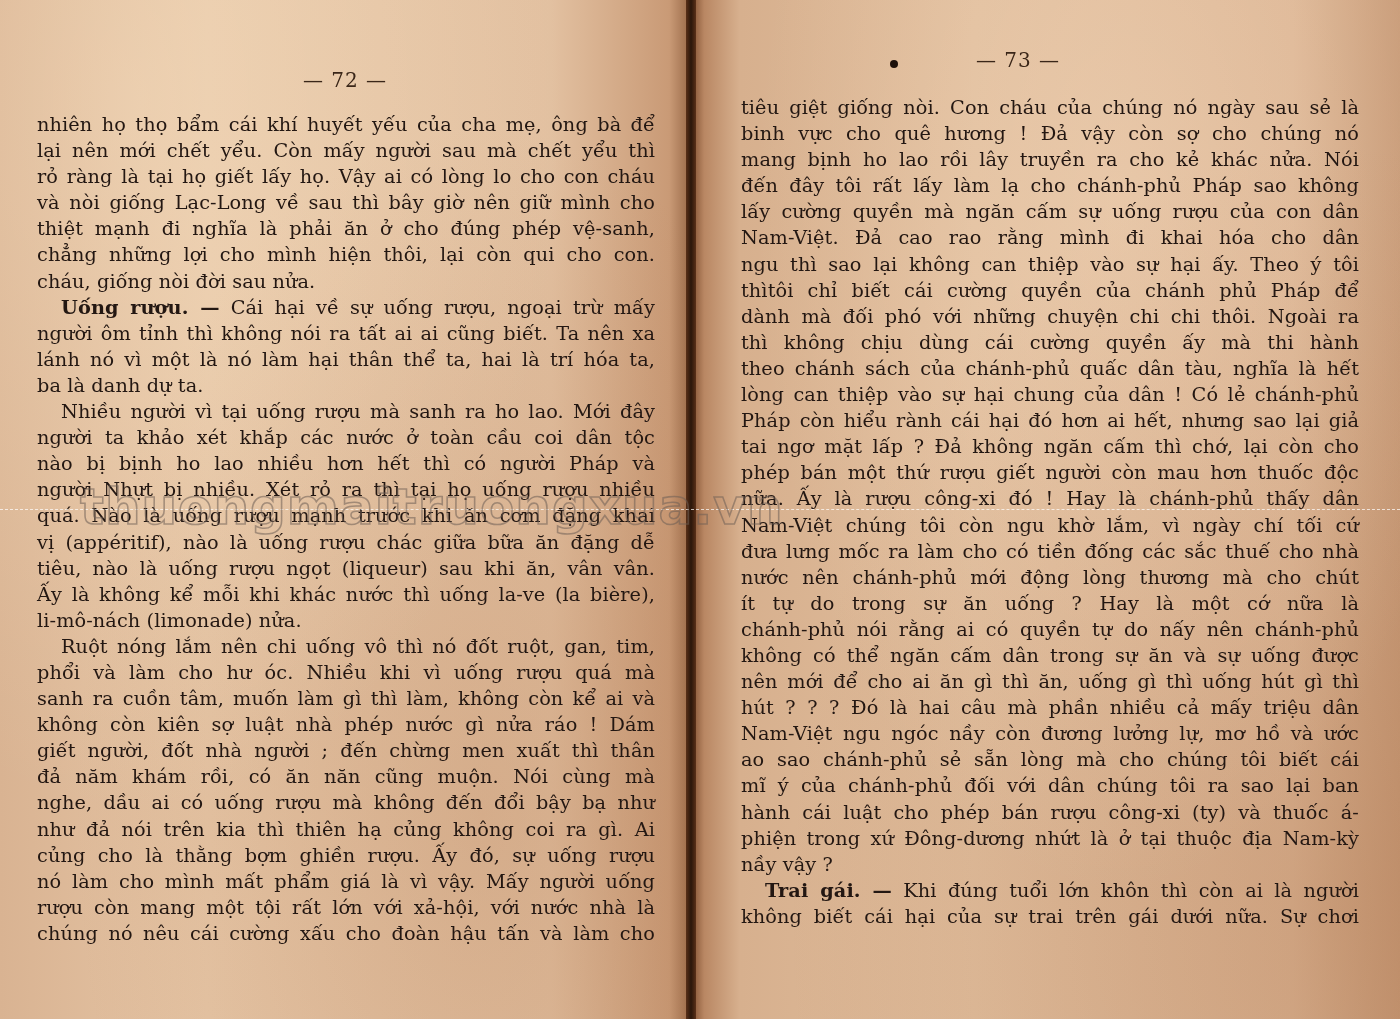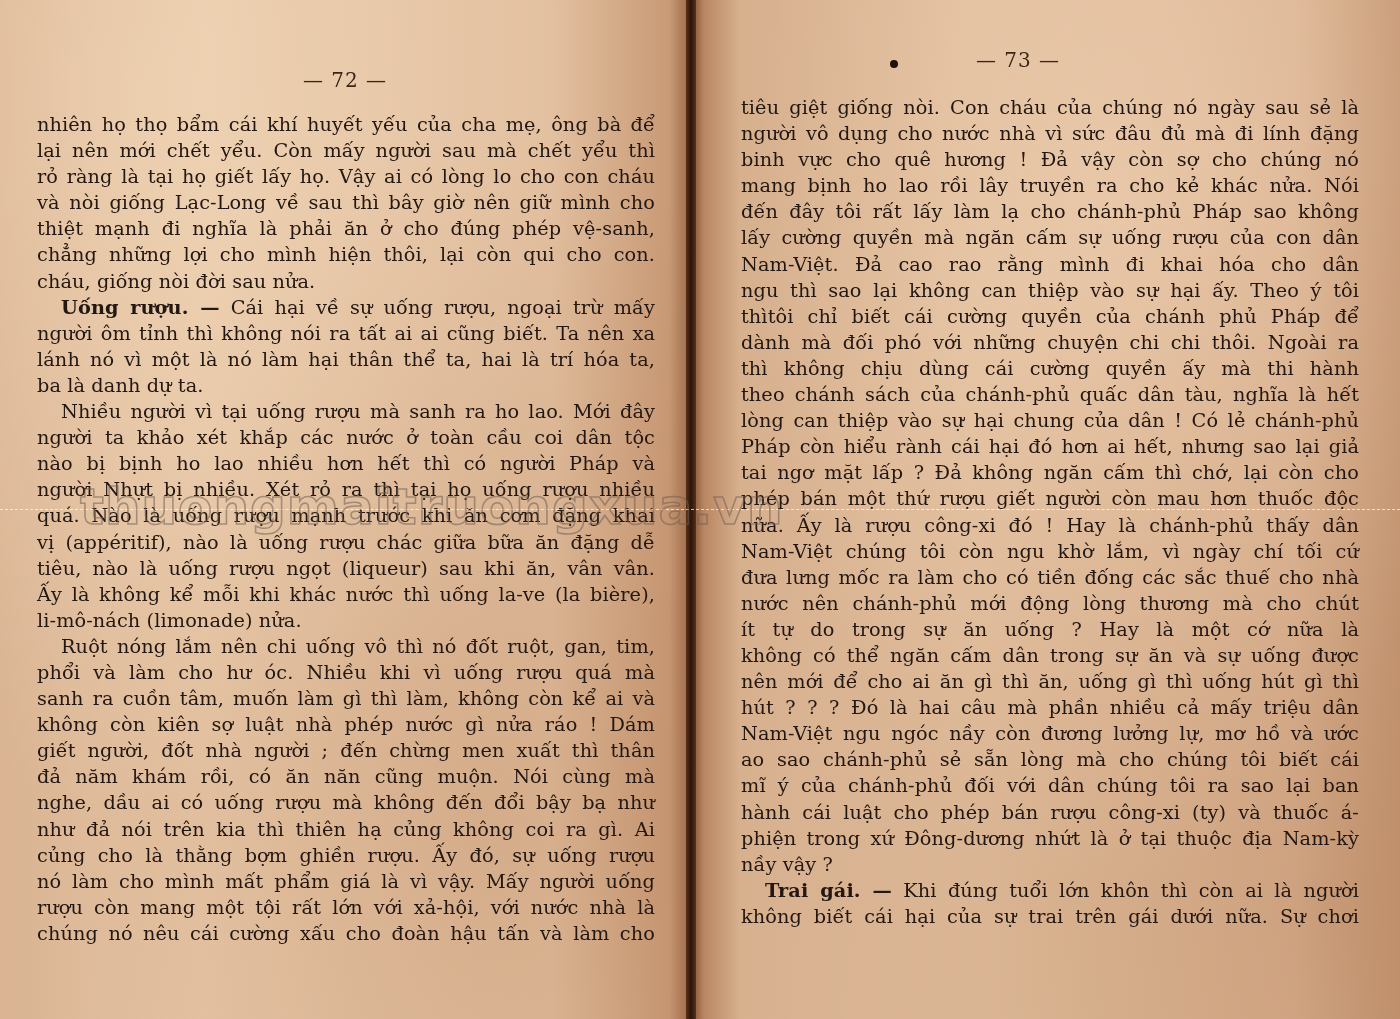--- a/index.html
+++ b/index.html
@@ -104,40 +104,40 @@
         <span class="line"><span>nó làm cho mình mất phẩm giá là vì vậy.  Mấy  người  uống</span></span>
         <span class="line"><span>rượu còn mang một tội rất lớn  với xả-hội,  với nước nhà là</span></span>
         <span class="line"><span>chúng nó nêu cái cường xấu cho đoàn hậu tấn và làm cho</span></span>
       </div>
   </div>
   <div class="page right">
     <div class="ink-dot"></div>
     <div class="page-number">— 73 —</div>
     <div class="text-block">
         <span class="line"><span>tiêu giệt giống nòi. Con cháu  của  chúng  nó  ngày  sau sẻ là</span></span>
-        <span class="line"><span>người vô dụng cho nước nhà vì sức đâu đủ mà đi lính đặng</span></span>
         <span class="line"><span>binh  vực  cho  quê  hương !  Đả  vậy  còn sợ cho chúng  nó</span></span>
         <span class="line"><span>mang bịnh ho lao rồi lây truyền ra  cho kẻ khác nửa.  Nói</span></span>
         <span class="line"><span>đến đây  tôi rất lấy làm lạ cho chánh-phủ Pháp sao không</span></span>
         <span class="line"><span>lấy  cường  quyền  mà  ngăn cấm sự uống rượu của con dân</span></span>
         <span class="line"><span>Nam-Việt.  Đả  cao rao rằng  mình  đi  khai  hóa  cho  dân</span></span>
         <span class="line"><span>ngu thì  sao lại  không can thiệp  vào sự hại ấy.  Theo ý tôi</span></span>
         <span class="line"><span>thìtôi  chỉ  biết  cái  cường  quyền của  chánh  phủ  Pháp  để</span></span>
         <span class="line"><span>dành mà đối phó với  những chuyện chi chi thôi.  Ngoài ra</span></span>
         <span class="line"><span>thì  không  chịu  dùng  cái  cường  quyền  ấy  mà  thi  hành</span></span>
         <span class="line"><span>theo chánh  sách của  chánh-phủ quấc  dân  tàu,  nghĩa  là  hết</span></span>
         <span class="line"><span>lòng can thiệp vào sự hại chung của  dân !  Có lẻ chánh-phủ</span></span>
         <span class="line"><span>Pháp còn hiểu rành cái hại đó hơn ai hết, nhưng sao lại giả</span></span>
         <span class="line"><span>tai ngơ mặt lấp ?  Đả  không  ngăn  cấm  thì chớ,  lại  còn  cho</span></span>
         <span class="line"><span>phép bán một thứ rượu giết người còn mau hơn thuốc độc</span></span>
         <span class="line"><span>nữa.  Ấy là rượu công-xi đó !  Hay là  chánh-phủ  thấy  dân</span></span>
         <span class="line"><span>Nam-Việt chúng tôi còn ngu  khờ lắm,  vì ngày chí  tối  cứ</span></span>
         <span class="line"><span>đưa lưng mốc ra làm cho có tiền đống các sắc thuế  cho nhà</span></span>
         <span class="line"><span>nước nên  chánh-phủ  mới động  lòng  thương  mà cho  chút</span></span>
         <span class="line"><span>ít  tự  do  trong  sự  ăn  uống ?  Hay  là  một  cớ  nữa  là</span></span>
+        <span class="line"><span>chánh-phủ nói rằng ai có  quyền tự  do  nấy  nên  chánh-phủ</span></span>
         <span class="line"><span>không có thể ngăn cấm  dân trong  sự  ăn  và  sự  uống  được</span></span>
         <span class="line"><span>nên mới để cho ai ăn gì thì ăn,  uống gì thì  uống  hút  gì  thì</span></span>
         <span class="line"><span>hút ? ? ?   Đó  là  hai  câu  mà  phần  nhiều  cả  mấy  triệu  dân</span></span>
         <span class="line"><span>Nam-Việt ngu ngóc nầy còn đương lưởng lự,  mơ hồ  và  ước</span></span>
         <span class="line"><span>ao  sao  chánh-phủ  sẻ sẵn lòng  mà  cho chúng tôi biết cái</span></span>
         <span class="line"><span>mĩ ý của chánh-phủ đối với dân  chúng  tôi  ra  sao  lại ban</span></span>
         <span class="line"><span>hành cái luật cho phép  bán  rượu  công-xi  (ty)  và  thuốc  á-</span></span>
         <span class="line"><span>phiện trong xứ Đông-dương nhứt là ở tại thuộc địa Nam-kỳ</span></span>
         <span class="line last"><span>nầy vậy ?</span></span>
         <span class="line indent"><span class="heading">Trai gái. —</span><span>  Khi đúng tuổi lớn khôn  thì còn ai là  người</span></span>

